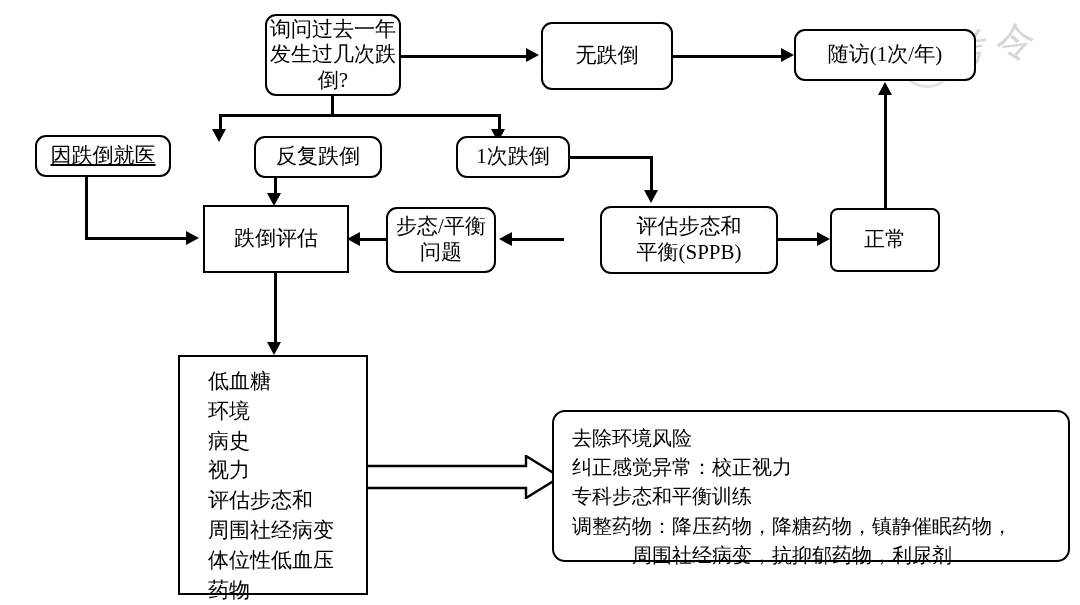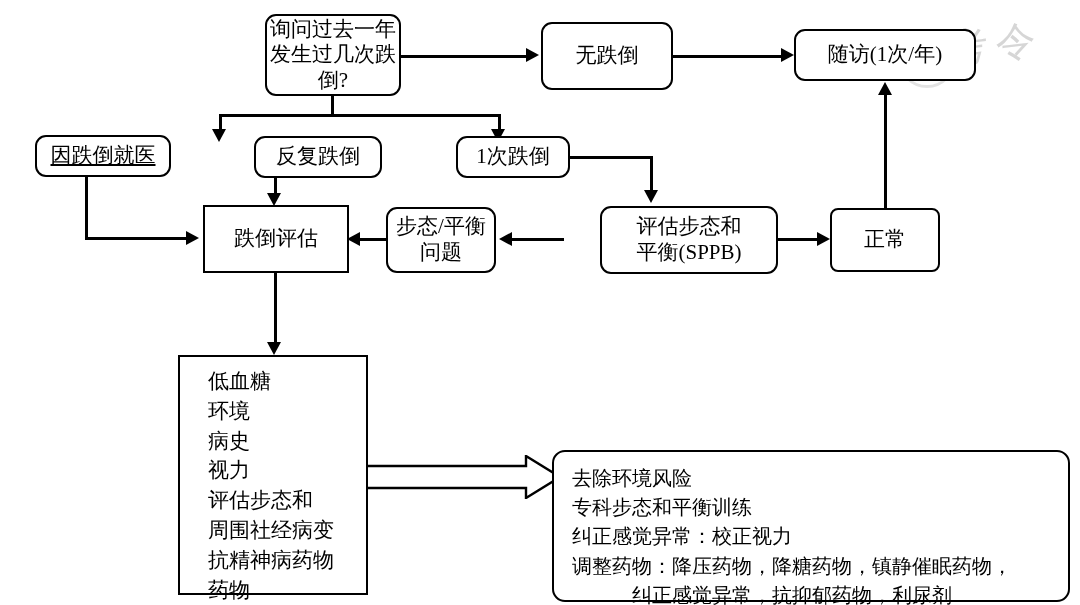--- a/index.html
+++ b/index.html
@@ -88,21 +88,20 @@
   .node-plan {
     position: absolute;
     box-sizing: border-box;
     border: 2.5px solid #000;
     background: #fff;
     border-radius: 13px;
     font-size: 20px;
     line-height: 1.46;
     padding: 12px 12px 12px 18px;
     z-index: 5;
-    margin-top: 40px;
   }
   .node-plan .pl { display: block; white-space: pre; }
 
   
   .ln {
     position: absolute;
     background: #000;
     z-index: 2;
   }
   .ln.h { height: 2.5px; }
@@ -220,26 +219,26 @@
     <span class="txt">正常</span>
   </div>
 
   <div class="node-list" style="left:178px; top:355px; width:190px; height:240px;">
     <span class="li">低血糖</span>
     <span class="li">环境</span>
     <span class="li">病史</span>
     <span class="li">视力</span>
     <span class="li">评估步态和</span>
     <span class="li">周围社经病变</span>
-    <span class="li">抗精神病药物</span>
+    <span class="li">体位性低血压</span>
     <span class="li">药物</span>
 
   </div>
 
   <div class="node-plan" style="left:552px; top:410px; width:518px; height:152px;">
     <span class="pl">去除环境风险</span>
+    <span class="pl">纠正感觉异常：校正视力</span>
     <span class="pl">专科步态和平衡训练</span>
-    <span class="pl">纠正感觉异常：校正视力</span>
     <span class="pl">调整药物：降压药物，降糖药物，镇静催眠药物，</span>
-    <span class="pl">            纠正感觉异常，抗抑郁药物，利尿剂</span>
+    <span class="pl">            周围社经病变，抗抑郁药物，利尿剂</span>
   </div>
 
 </div>
 
 </body></html>

